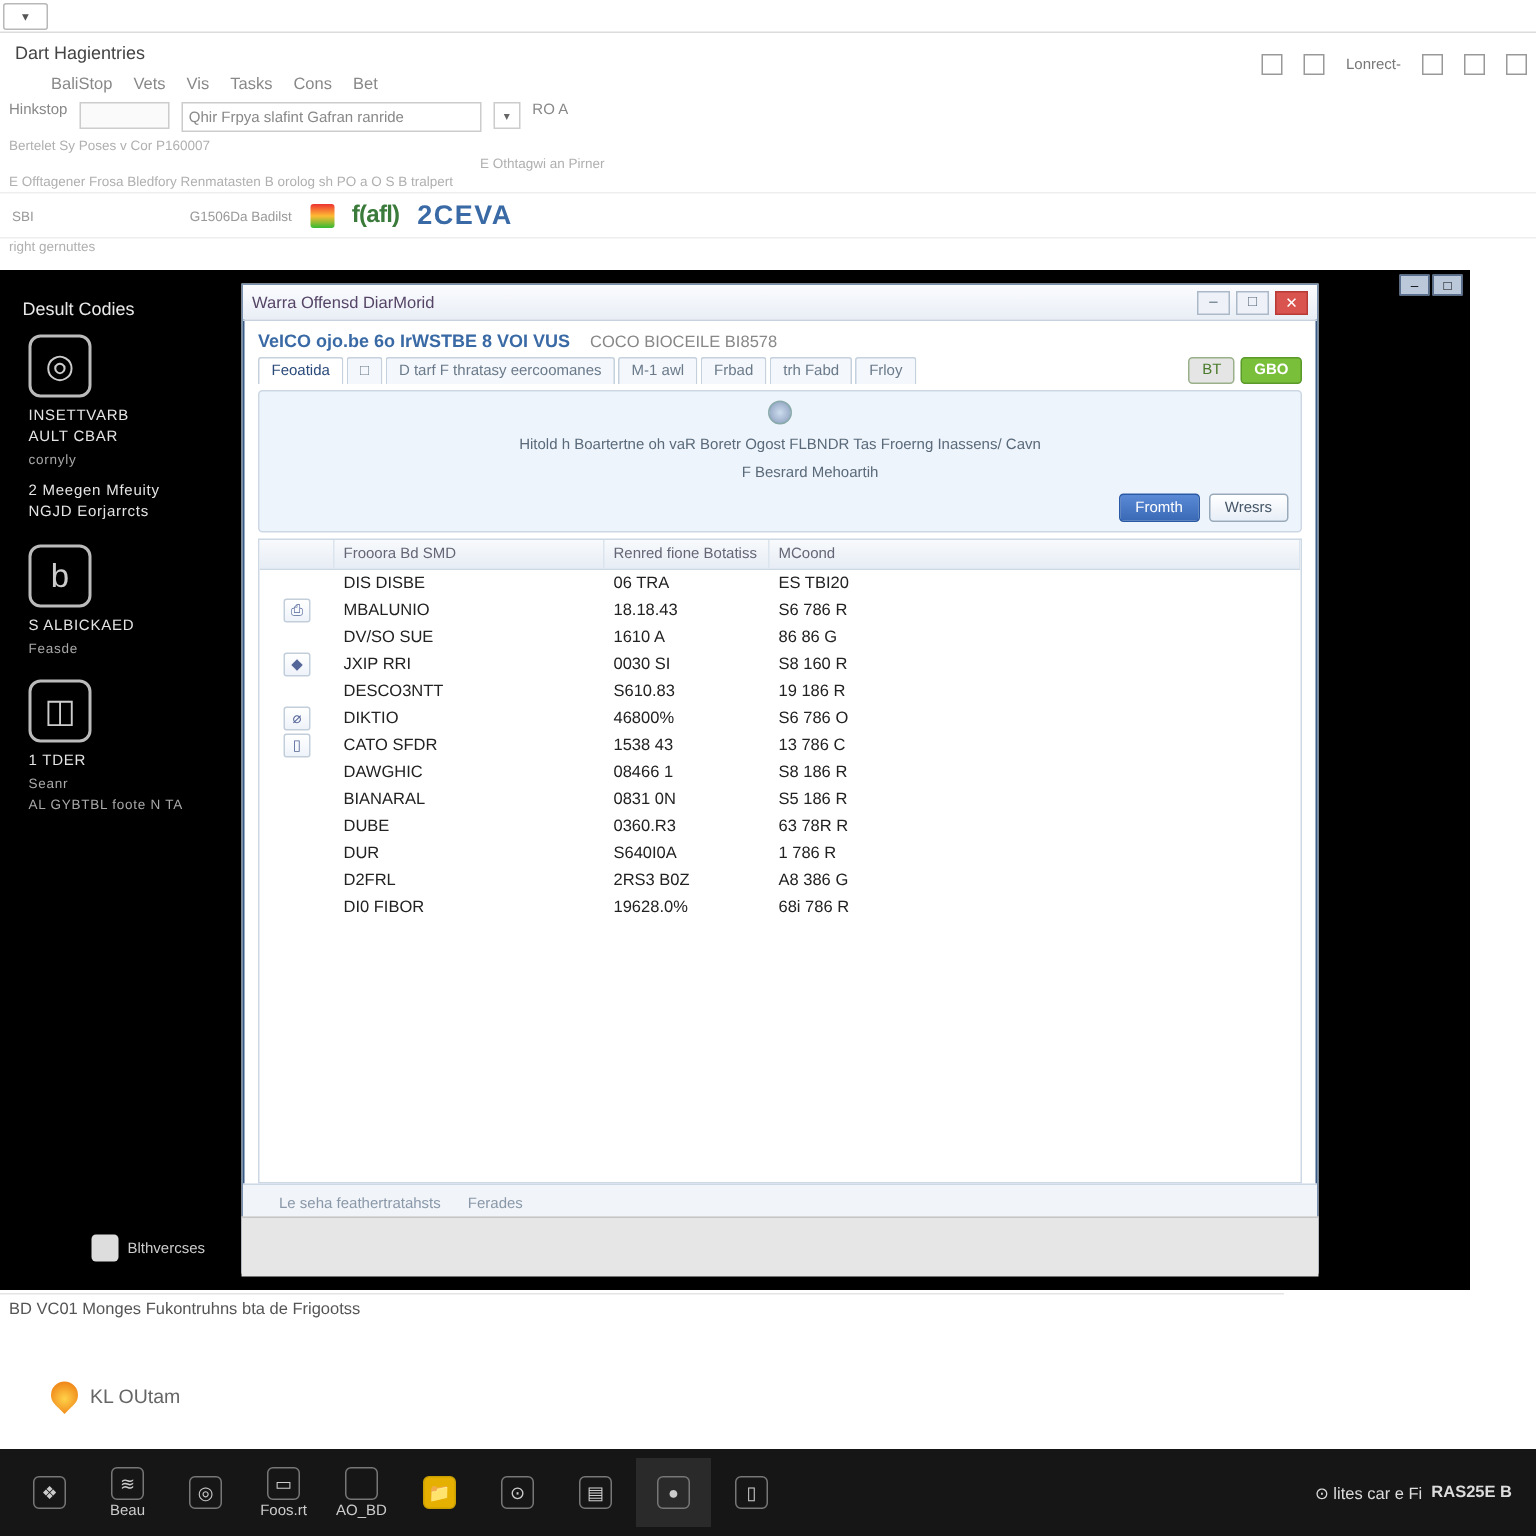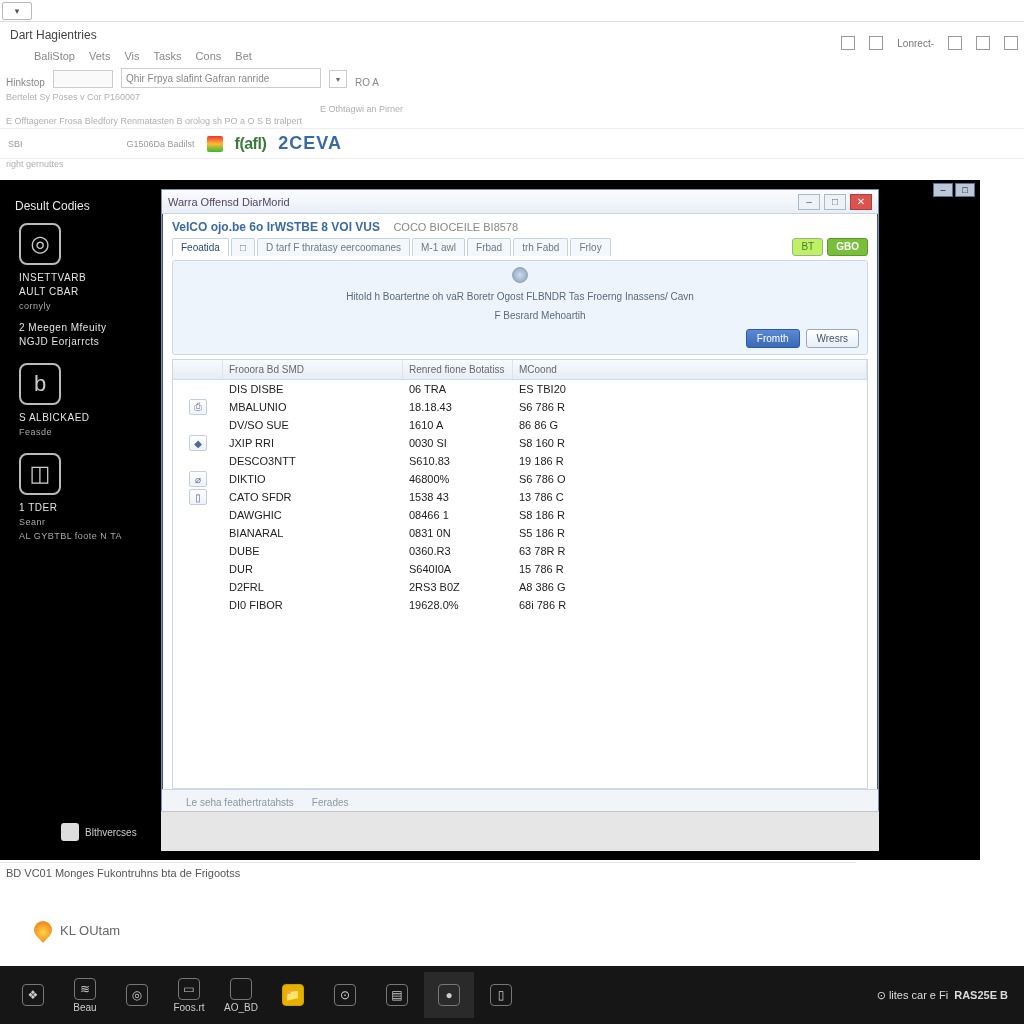--- a/index.html
+++ b/index.html
@@ -16,21 +16,21 @@
   width: 30px; height: 18px; margin-left: 2px; border: 1px solid #b8b8b8; border-radius: 2px; display: flex; align-items: center; justify-content: center; font-size: 9px; color: #555;
 }
 .appname {
   padding: 6px 10px; font-size: 12px; color: #444;
 }
 .menubar {
   padding: 2px 6px 4px 34px; display: flex; gap: 14px; font-size: 11px; color: #888;
 }
 .menubar span { cursor: default; }
 .toolbar1 {
-  padding: 2px 6px 4px 6px; display: flex; align-items: flex-end; gap: 8px; font-size: 10px; color: #888;
+  padding: 2px 6px 4px 6px; display: flex; align-items: flex-start; gap: 8px; font-size: 10px; color: #888;
 }
 .toolbar1 .combo {
   width: 60px; height: 18px; border: 1px solid #ccc; background: #fafafa;
 }
 .toolbar1 .qfield {
   width: 200px; height: 20px; border: 1px solid #ccc; font-size: 10px; padding: 0 4px; color: #888; display:flex; align-items:center;
 }
 .toolbar1 .qcombo { width: 18px; height:18px; border:1px solid #ccc; display:flex;align-items:center;justify-content:center;font-size:8px;color:#666;}
 .smallmeta { padding: 0 6px 2px 6px; font-size: 9px; color: #b0b0b0; }
 .logorow {
@@ -72,21 +72,21 @@
 .modal-sub {
   padding: 6px 10px 2px 10px; font-size: 12px; color: #3a6aa5; font-weight: 600;
 }
 .modal-sub .extra { color:#888; font-weight:normal; font-size:11px; margin-left:10px;}
 .tabs {
   display: flex; gap: 2px; padding: 2px 10px 0 10px; font-size: 10px; color: #6a7a8a;
 }
 .tabs .tab { padding: 3px 8px; border:1px solid #c6d1de; border-bottom:none; background:#f4f7fb; border-radius:2px 2px 0 0; }
 .tabs .tab.active { background:#fff; color:#2a4a7a; }
 .tabs .badge { margin-left:auto; display:flex; gap:4px; }
-.tabs .pill { padding:2px 8px; border:1px solid #9ab08a; border-radius:3px; font-size:10px; background:#bef264; color:#4a7a2a; }
+.tabs .pill { padding:2px 8px; border:1px solid #9ab08a; border-radius:3px; font-size:10px; background:#e5e5e5; color:#4a7a2a; }
 .tabs .pill.go { background:#7abf3a; color:#fff; font-weight:bold; border-color:#5a9a2a; }
 .infobar {
   margin: 4px 10px; border: 1px solid #cdd8e5; background: #eef4fb; padding: 6px 8px; display:flex; align-items:center; gap:8px; font-size:10px; color:#5a6a7a; border-radius:3px;flex-direction:column;
 }
 .infobar .globe { width:16px;height:16px;border:1px solid #8aa;border-radius:50%; background: radial-gradient(#cde,#89b);}
 .infobar .right { margin-left:auto; display:flex; gap:6px; }
 .infobar .btn { padding:3px 10px; font-size:10px; border:1px solid #9ab; border-radius:3px; background:linear-gradient(#fff,#e7eef7); color:#456;}
 .infobar .btn.primary { background:linear-gradient(#5a8ad5,#3a6ab5); color:#fff; border-color:#2a5aa5; }
 .table-wrap {
   margin: 0 10px; border: 1px solid #cdd8e5; height: 430px; background: #fff; overflow:hidden;
@@ -323,21 +323,21 @@
             <div class="tr">
               <div class="td col-ico"></div>
               <div class="td col-a">DUBE</div>
               <div class="td col-b">0360.R3</div>
               <div class="td col-c">63 78R  R</div>
             </div>
             <div class="tr">
               <div class="td col-ico"></div>
               <div class="td col-a">DUR</div>
               <div class="td col-b">S640I0A</div>
-              <div class="td col-c">15 786  R</div>
+              <div class="td col-c">1 786  R</div>
             </div>
             <div class="tr">
               <div class="td col-ico"></div>
               <div class="td col-a">D2FRL</div>
               <div class="td col-b">2RS3 B0Z</div>
               <div class="td col-c">A8 386  G</div>
             </div>
             <div class="tr">
               <div class="td col-ico"></div>
               <div class="td col-a">DI0 FIBOR</div>

